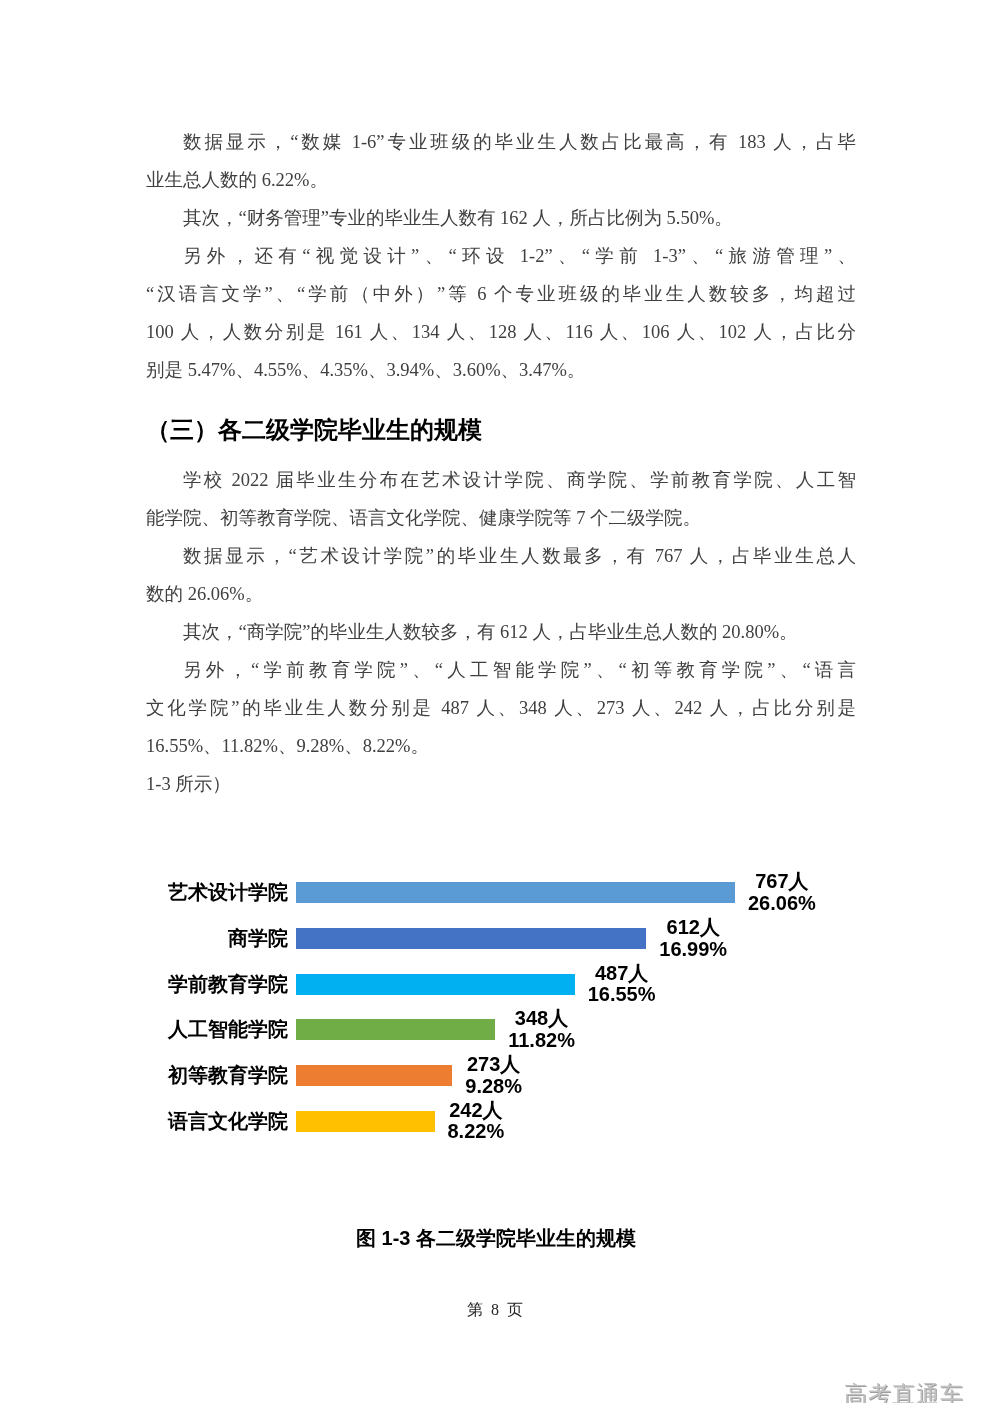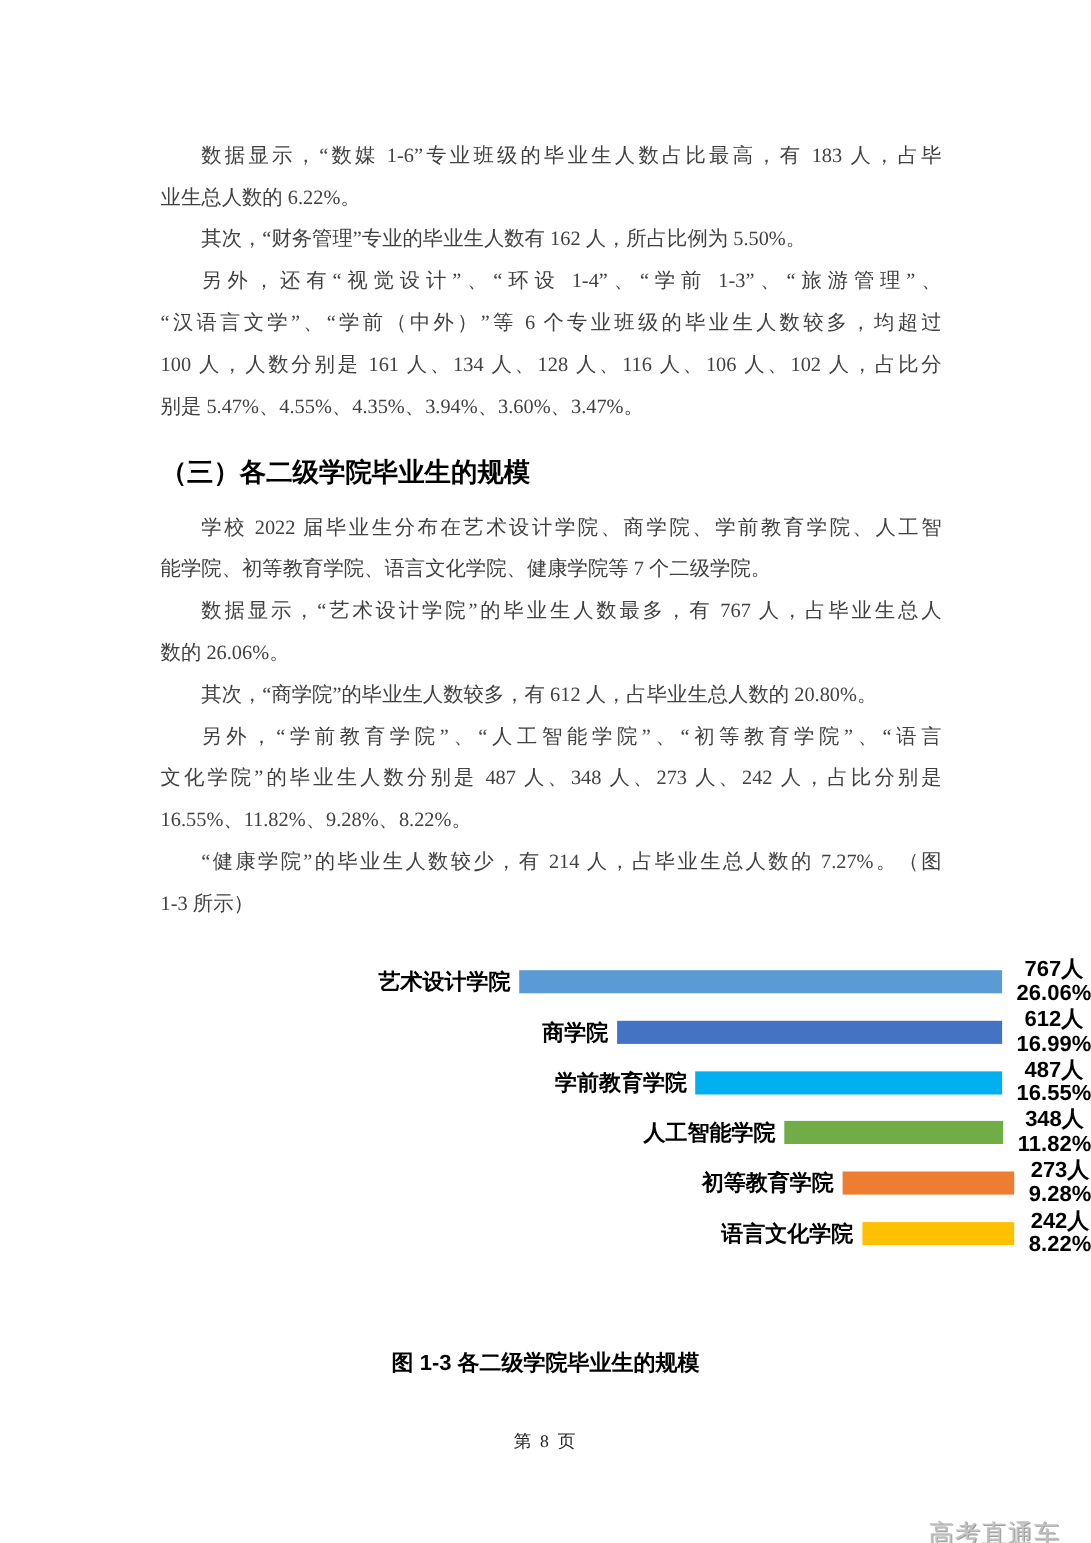--- a/index.html
+++ b/index.html
@@ -17,21 +17,21 @@
   .tline.first { text-indent:37px; }
   .tline.last  { text-align-last:left; }
   .heading {
     font-family:"Liberation Sans","DejaVu Sans",sans-serif;
     font-weight:700; font-size:24px; line-height:36px;
     margin:23px 0 13px 0; color:#000;
     text-align:left; text-align-last:left;
   }
   
   .chart { position:absolute; left:0; top:870px; width:992px; }
-  .chart-row { display:flex; align-items:center; height:45.7px;justify-content:flex-end; }
+  .chart-row { display:flex; align-items:center; height:45.7px; }
   .chart-label {
     width:288px; text-align:right; flex:0 0 288px;
     font-family:"Liberation Sans","DejaVu Sans",sans-serif;
     font-weight:700; font-size:20px; color:#000; white-space:nowrap;
   }
   .chart-bar { height:21px; margin-left:8px; flex:0 0 auto; }
   .chart-val {
     margin-left:13px; text-align:center; white-space:nowrap;
     font-family:"Liberation Sans","DejaVu Sans",sans-serif;
     font-weight:700; font-size:20px; line-height:21.5px; color:#000;
@@ -54,34 +54,33 @@
   }
 </style>
 </head>
 <body>
 
 <div class="page">
   <div class="body-text">
       <div class="tline first">数据显示，“数媒 1-6”专业班级的毕业生人数占比最高，有 183 人，占毕</div>
       <div class="tline last">业生总人数的 6.22%。</div>
       <div class="tline first last">其次，“财务管理”专业的毕业生人数有 162 人，所占比例为 5.50%。</div>
-      <div class="tline first">另外，还有“视觉设计”、“环设 1-4”、“学前 1-3”、“旅游管理”、</div>
+      <div class="tline first">另外，还有“视觉设计”、“环设 1-2”、“学前 1-3”、“旅游管理”、</div>
       <div class="tline">“汉语言文学”、“学前（中外）”等 6 个专业班级的毕业生人数较多，均超过</div>
       <div class="tline">100 人，人数分别是 161 人、134 人、128 人、116 人、106 人、102 人，占比分</div>
       <div class="tline last">别是 5.47%、4.55%、4.35%、3.94%、3.60%、3.47%。</div>
       <div class="heading">（三）各二级学院毕业生的规模</div>
       <div class="tline first">学校 2022 届毕业生分布在艺术设计学院、商学院、学前教育学院、人工智</div>
       <div class="tline last">能学院、初等教育学院、语言文化学院、健康学院等 7 个二级学院。</div>
       <div class="tline first">数据显示，“艺术设计学院”的毕业生人数最多，有 767 人，占毕业生总人</div>
       <div class="tline last">数的 26.06%。</div>
       <div class="tline first last">其次，“商学院”的毕业生人数较多，有 612 人，占毕业生总人数的 20.80%。</div>
       <div class="tline first">另外，“学前教育学院”、“人工智能学院”、“初等教育学院”、“语言</div>
       <div class="tline">文化学院”的毕业生人数分别是 487 人、348 人、273 人、242 人，占比分别是</div>
       <div class="tline last">16.55%、11.82%、9.28%、8.22%。</div>
-      <div class="tline first">“健康学院”的毕业生人数较少，有 214 人，占毕业生总人数的 7.27%。（图</div>
       <div class="tline last">1-3 所示）</div>
     </div>
   <div class="chart">
       <div class="chart-row">
         <div class="chart-label">艺术设计学院</div>
         <div class="chart-bar" style="width: 439px; background: rgb(91, 155, 213);"></div>
         <div class="chart-val">
           <div class="">767人</div>
           <div class="">26.06%</div>
         </div>

